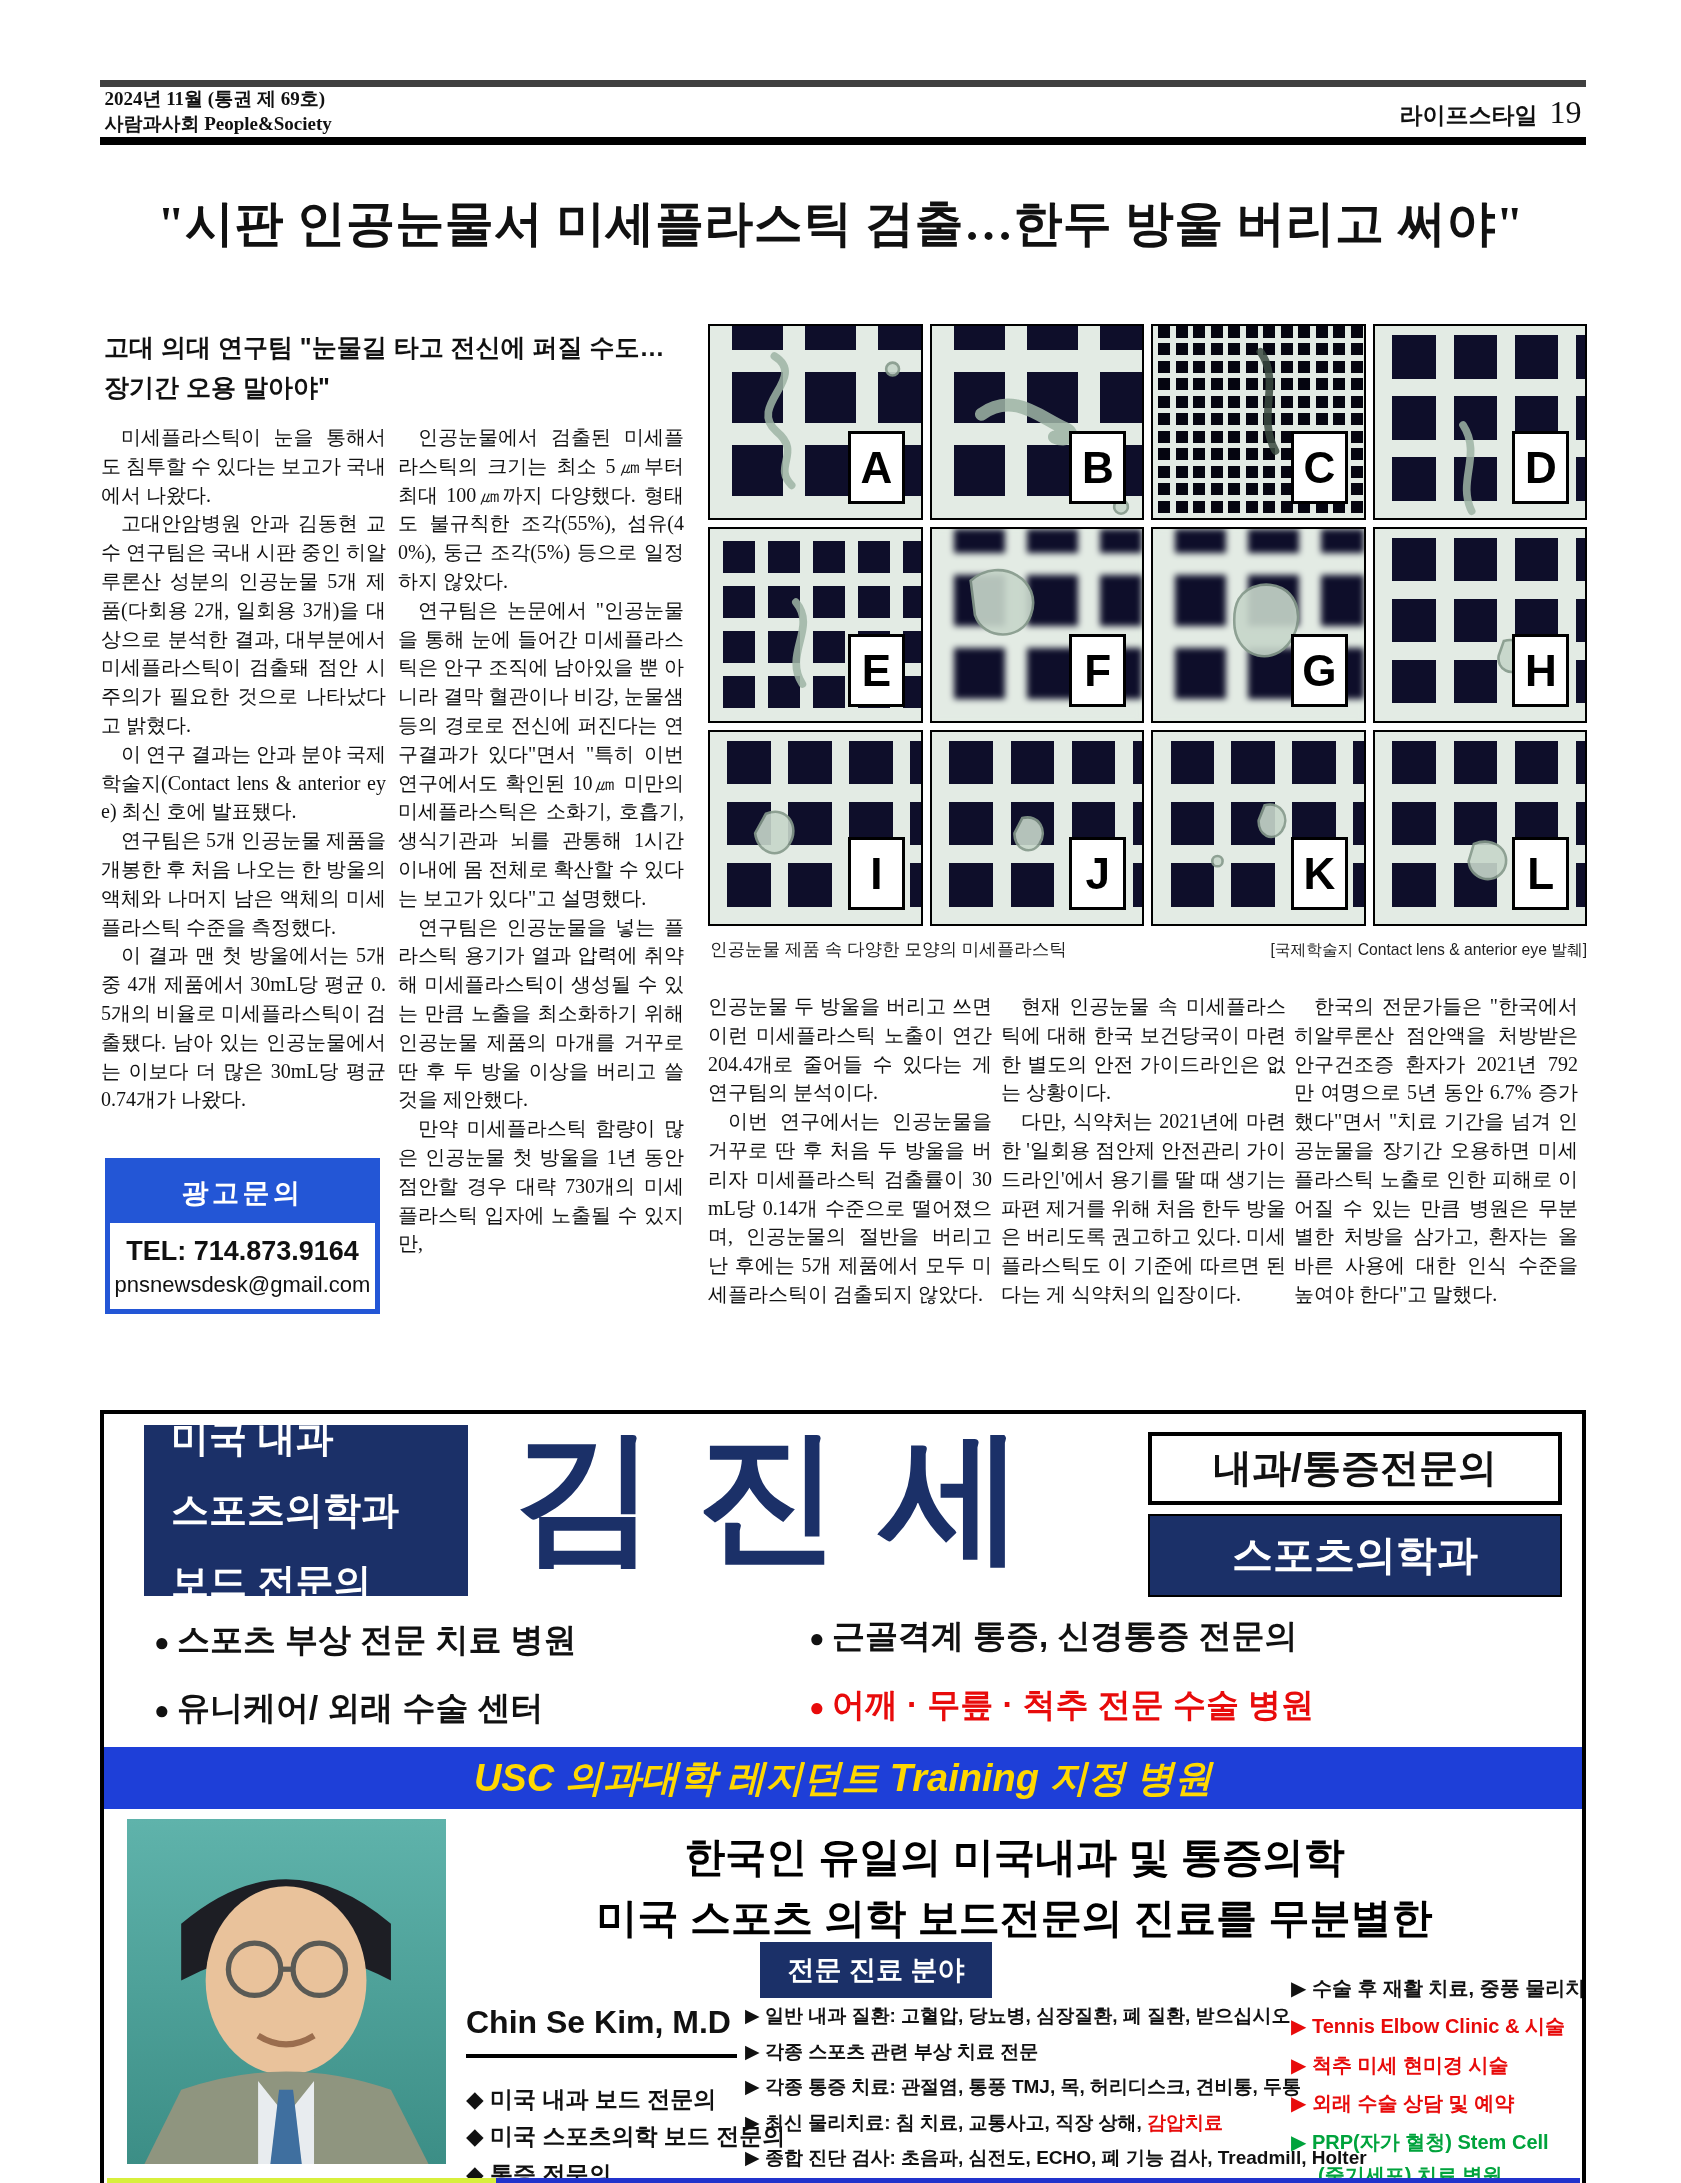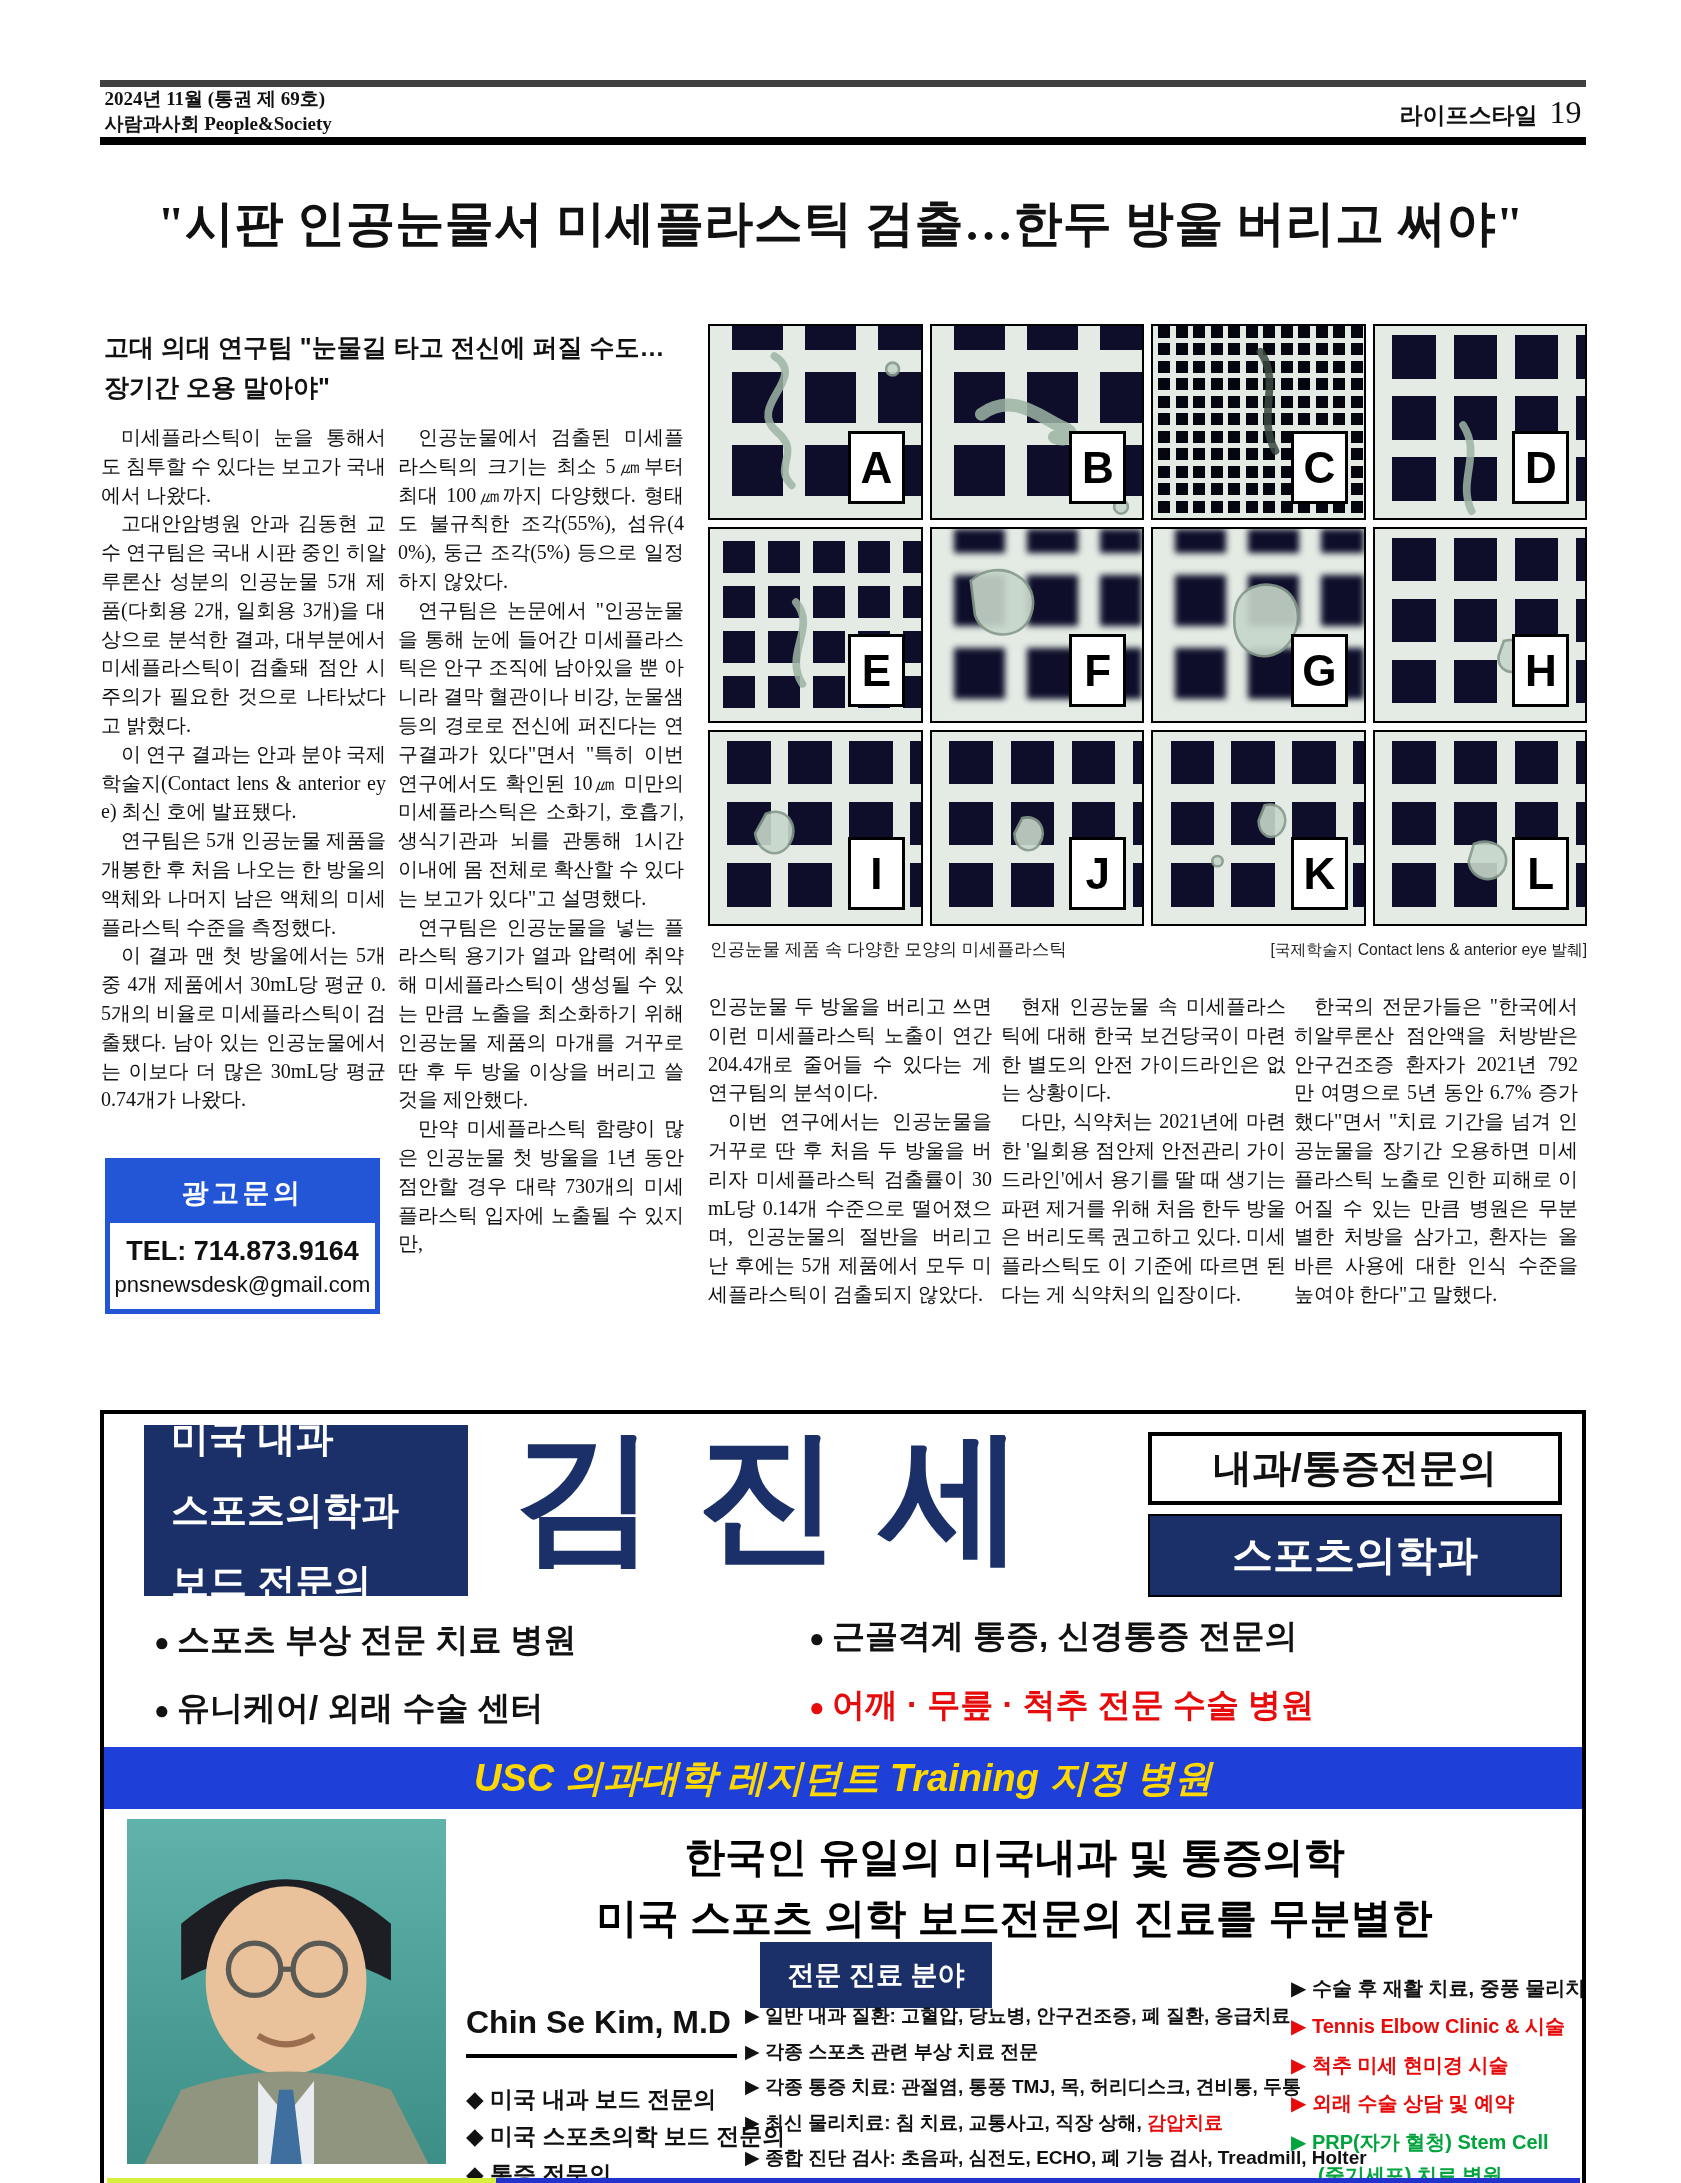--- a/index.html
+++ b/index.html
@@ -79,21 +79,21 @@
     display:flex; align-items:center; justify-content:center; font-size:39px; font-weight:700; }
   .spec2 { left:1044px; top:100px; width:414px; height:83px; border:2.6px solid #000; background:#1b3068; color:#fff;
     display:flex; align-items:center; justify-content:center; font-size:41px; font-weight:700; }
   .blt { font-size:33px; font-weight:700; white-space:nowrap; }
   .blt::before { content:"●  "; font-size:26px; }
   .blt.red { color:#e80b0b; }
   .usc { left:0; top:333px; width:1478px; height:62px; background:#1e3fd8; color:#ffd800;
     display:flex; align-items:center; justify-content:center; font-size:38px; font-weight:700; font-style:italic; }
   .photo { left:23px; top:405px; width:319px; height:345px; }
   .tagline { left:345px; width:1131px; text-align:center; font-size:41px; font-weight:700; color:#000; white-space:nowrap; }
-  .svc-title { left:656px; top:528px; width:232px; height:66px; background:#1b3068; color:#fff;
+  .svc-title { left:656px; top:528px; width:232px; height:56px; background:#1b3068; color:#fff;
     display:flex; align-items:center; justify-content:center; font-size:27px; font-weight:700; }
   .drname-en { left:362px; top:590px; font-size:32px; font-weight:700; border-bottom:4.4px solid #000; padding:0 6.1px 13px 0; }
   .creds { left:362px; top:667px; font-size:23px; font-weight:700; line-height:1.62; }
   .creds div::before { content:"◆ "; }
   .svc { left:641px; top:589px; font-size:19px; font-weight:700; }
   .svc .item { white-space:nowrap; margin-bottom:9.6px; }
   .svc .item::before { content:"▶ "; }
   .svcr { left:1187px; top:561px; font-size:20px; font-weight:700; }
   .svcr .item { white-space:nowrap; margin-bottom:11.4px; }
   .svcr .item::before { content:"▶ "; }
@@ -296,21 +296,21 @@
     <div class="abs svc-title">전문 진료 분야</div>
 
     <div class="abs drname-en">Chin Se Kim, M.D</div>
     <div class="abs creds">
       <div>미국 내과 보드 전문의</div>
       <div>미국 스포츠의학 보드 전문의</div>
       <div>통증 전문의</div>
     </div>
 
     <div class="abs svc">
-      <div class="item"><span>일반 내과 질환: 고혈압, 당뇨병, 안구건조증, 폐 질환, 응급치료</span></div>
+      <div class="item"><span>일반 내과 질환: 고혈압, 당뇨병, 심장질환, 폐 질환, 받으십시오</span></div>
       <div class="item"><span>각종 스포츠 관련 부상 치료 전문</span></div>
       <div class="item"><span>각종 통증 치료: 관절염, 통풍 TMJ, 목, 허리디스크, 견비통, 두통</span></div>
       <div class="item"><span>최신 물리치료: 침 치료, 교통사고, 직장 상해, </span><span class="red">감압치료</span></div>
       <div class="item"><span>종합 진단 검사: 초음파, 심전도, ECHO, 폐 기능 검사, Treadmill, Holter</span></div>
       <div class="item"><span>Sports Injuries, 탈골, 골절 치료, Cast, Custom Brace</span></div>
     </div>
 
     <div class="abs svcr">
       <div class="item">수술 후 재활 치료, 중풍 물리치료</div>
       <div class="item red">Tennis Elbow Clinic &amp; 시술</div>

